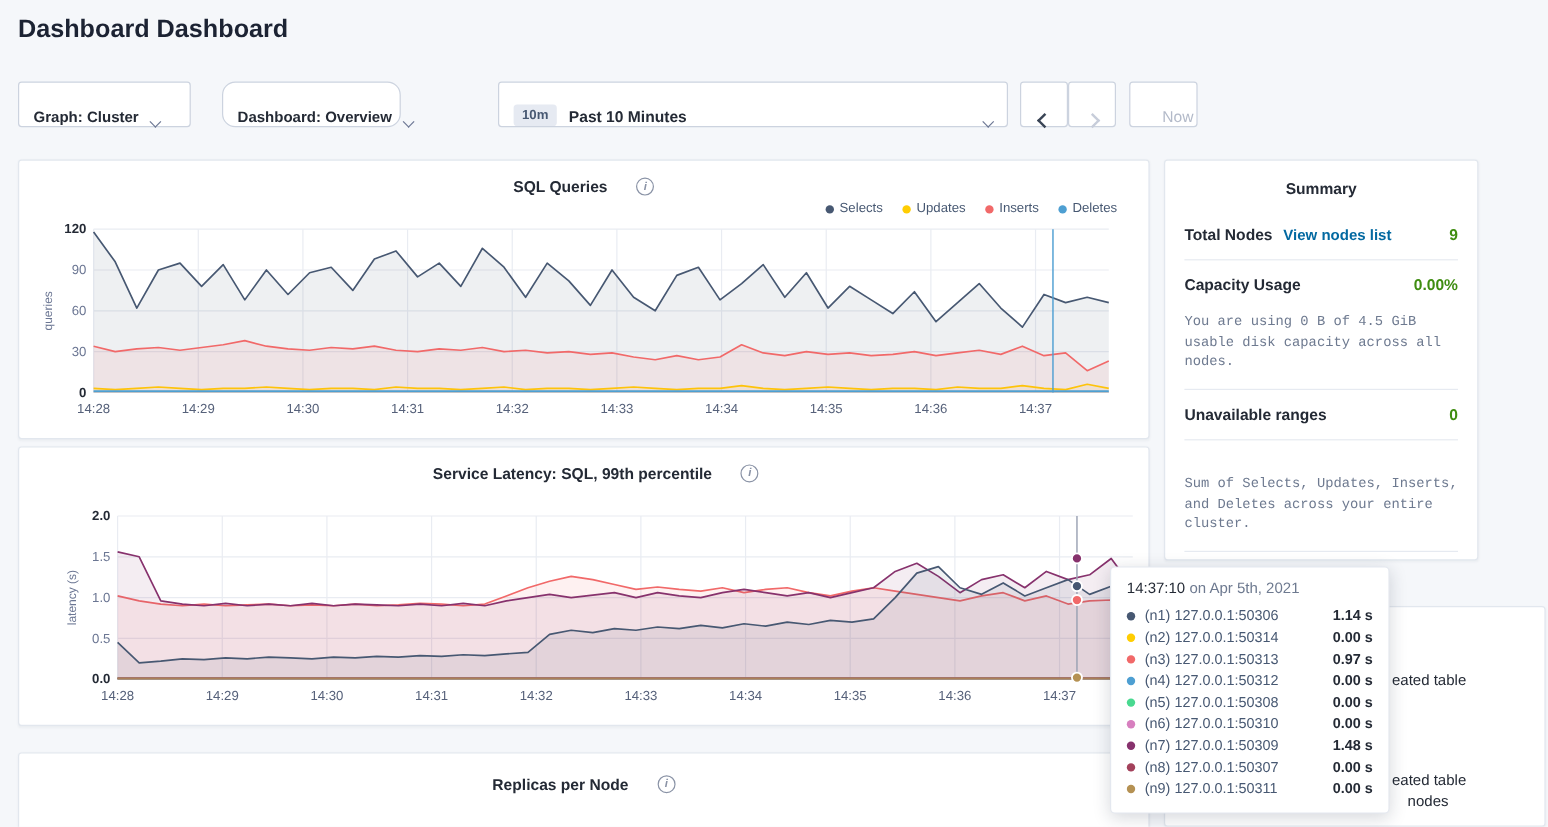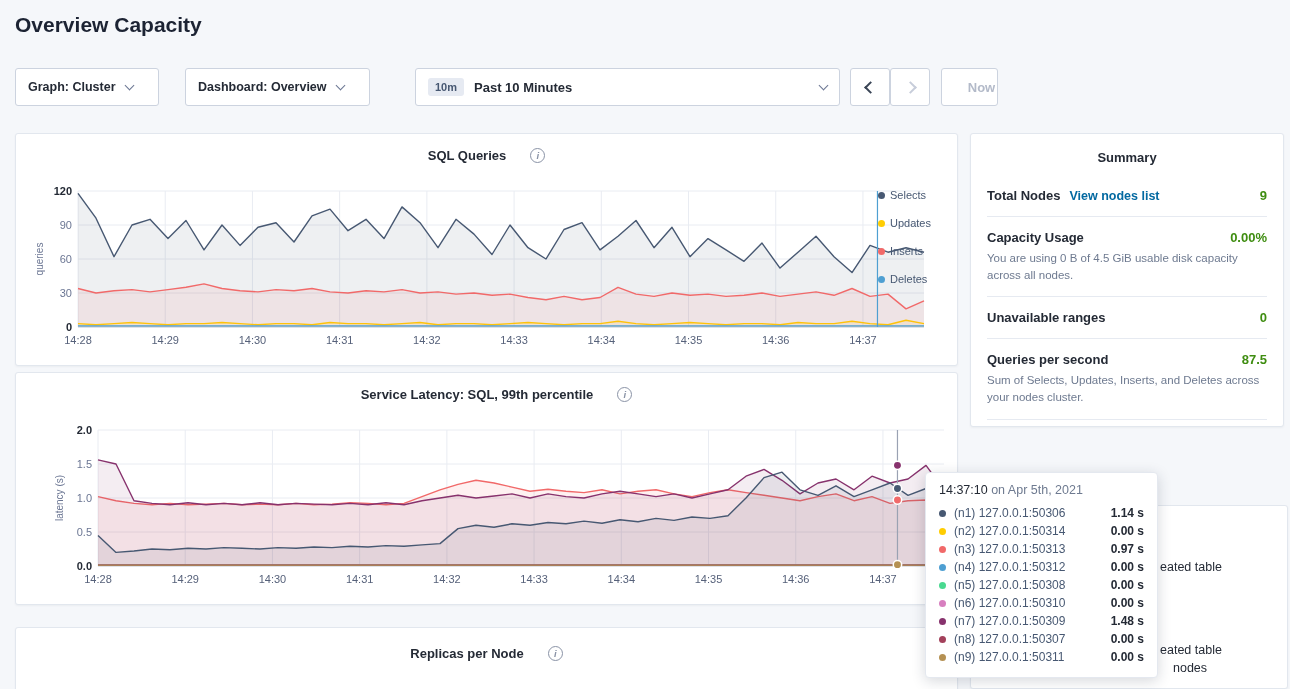--- a/index.html
+++ b/index.html
@@ -10,58 +10,58 @@
     font-family:"Liberation Sans",sans-serif;
     color:#242a35;
   }
   .abs{position:absolute;}
   .page-title{left:15px;top:13px;font-size:21px;font-weight:600;color:#1c2333;}
 
   
   .tb-btn{
     position:absolute;top:68px;height:38px;background:#fff;
     border:1px solid #ccd3df;border-radius:3px;
-    display:flex;align-items:center;padding:0 12px;
+    display:flex;align-items:flex-end;padding:0 12px;
     font-size:12.5px;font-weight:600;color:#242a35;cursor:pointer;
   }
   .chev{display:inline-block;width:7px;height:7px;border-right:1.5px solid #6b7693;border-bottom:1.5px solid #6b7693;transform:rotate(45deg);margin-left:10px;margin-top:-4px;flex:0 0 auto;}
   .chev-big{width:9px;height:9px;border-width:2px;margin:0;}
   .chev-left{transform:rotate(135deg);border-color:#394455;}
   .chev-right{transform:rotate(-45deg);border-color:#c7cdda;}
   .pill{background:#e6eaf2;color:#475872;font-size:11px;font-weight:700;padding:3px 7px;border-radius:3px;}
   .tr-label{margin-left:10px;font-size:13px;font-weight:700;}
   .tr-chev{margin-left:auto;}
-  .now-btn{color:#b3bac9;font-size:13px;font-weight:700;justify-content:center;padding-left:36px;}
+  .now-btn{color:#b3bac9;font-size:13px;font-weight:400;justify-content:center;padding-left:36px;}
   .arrow-btn{justify-content:center;}
 
   
   .panel{position:absolute;background:#fff;border:1px solid #e2e7ee;border-radius:3px;box-shadow:0 1px 2px rgba(40,50,70,.05);}
   .title-row{display:flex;justify-content:center;align-items:center;gap:24px;padding-top:14px;}
   .chart-title{font-size:13px;font-weight:700;color:#242a35;}
   .info-icon{
     width:15px;height:15px;border:1px solid #8a93a6;border-radius:50%;
     color:#8a93a6;font-size:9.5px;font-weight:700;font-style:italic;
     display:inline-flex;align-items:center;justify-content:center;cursor:pointer;
   }
-  .legend{position:absolute;top:55px;right:26px;display:flex;gap:16px;flex-direction:column;}
+  .legend{position:absolute;top:34px;right:26px;display:flex;gap:16px;}
   .legend-item{display:inline-flex;align-items:center;gap:5px;font-size:11px;color:#475872;cursor:pointer;}
   .legend-dot{width:7px;height:7px;border-radius:50%;display:inline-block;}
   .chart-svg{display:block;margin:20px 0 0 16px;}
   svg text{font-family:"Liberation Sans",sans-serif;}
 
   
-  .summary{left:970px;top:133px;width:314px;padding:0 16px 6px 16px;}
+  .summary{left:970px;top:133px;width:262px;padding:0 16px 6px 16px;}
   .summary-title{text-align:center;font-size:13px;font-weight:700;padding:16px 0 10px 0;}
   .sum-row{padding:13px 0;border-bottom:1px solid #e6eaf1;}
   .sum-row.last{border-bottom:none;}
   .sum-line{display:flex;align-items:center;}
   .sum-label{font-size:13px;font-weight:700;color:#242a35;}
   .sum-link{font-size:12.5px;font-weight:700;color:#0369a1;margin-left:9px;cursor:pointer;}
   .sum-value{margin-left:auto;font-size:13px;font-weight:700;color:#3f8d11;}
-  .sum-caption{font-size:11.5px;color:#6e7a90;line-height:1.45;margin-top:5px;max-width:286px;}
+  .sum-caption{font-size:11.5px;color:#6e7a90;line-height:1.45;margin-top:16px;max-width:286px;font-family:Liberation Mono, monospace;}
 
   
   .events-panel{left:970px;top:505px;width:318px;height:184px;}
   .event-frag{position:absolute;font-size:12.5px;color:#242a35;z-index:5;}
 
   
   .tooltip{
     position:absolute;left:925px;top:472px;width:233px;z-index:30;
     background:#fff;border:1px solid #e4e8ef;border-radius:4px;
     box-shadow:0 3px 14px rgba(30,40,60,.18);
@@ -71,29 +71,29 @@
   .tt-time{color:#242a35;font-weight:500;}
   .tt-date{color:#6e7a90;}
   .tt-row{display:flex;align-items:center;height:18px;font-size:12px;color:#475872;}
   .tt-dot{width:7px;height:7px;border-radius:50%;margin-right:8px;flex:0 0 auto;}
   .tt-label{flex:1;white-space:nowrap;}
   .tt-value{font-weight:700;color:#242a35;margin-left:24px;}
 </style>
 </head>
 <body>
 
-<h1 class="abs page-title">Overview Capacity</h1>
+<h1 class="abs page-title">Dashboard Dashboard</h1>
 
 <button class="tb-btn" style="left:15px;width:144px;">
   <span>Graph:</span>&nbsp;
   <span>Cluster</span>
   <span class="chev"></span>
 </button>
 
-<button class="tb-btn" style="left:185px;width:185px;">
+<button class="tb-btn" style="left:185px;width:149px;border-radius:11px;">
   <span>Dashboard:</span>&nbsp;
   <span>Overview</span>
   <span class="chev"></span>
 </button>
 
 <div class="tb-btn" style="left:415px;width:425px;">
   <span class="pill">10m</span>
   <span class="tr-label">Past 10 Minutes</span>
   <span class="chev tr-chev"></span>
 </div>
@@ -265,25 +265,21 @@
   </div>
 
   <div class="sum-row">
     <div class="sum-line">
       <span class="sum-label">Unavailable ranges</span>
       <span class="sum-value">0</span>
     </div>
   </div>
 
   <div class="sum-row">
-    <div class="sum-line">
-      <span class="sum-label">Queries per second</span>
-      <span class="sum-value">87.5</span>
-    </div>
-    <div class="sum-caption">Sum of Selects, Updates, Inserts, and Deletes across your nodes cluster.</div>
+    <div class="sum-caption">Sum of Selects, Updates, Inserts, and Deletes across your entire cluster.</div>
   </div>
 
 </div>
 
 <div class="panel events-panel"></div>
 <span class="event-frag" style="left:1160px;top:560px;">eated table</span>
 <span class="event-frag" style="left:1160px;top:643px;">eated table</span>
 <span class="event-frag" style="left:1173px;top:661px;">nodes</span>
 
 <div class="tooltip">

